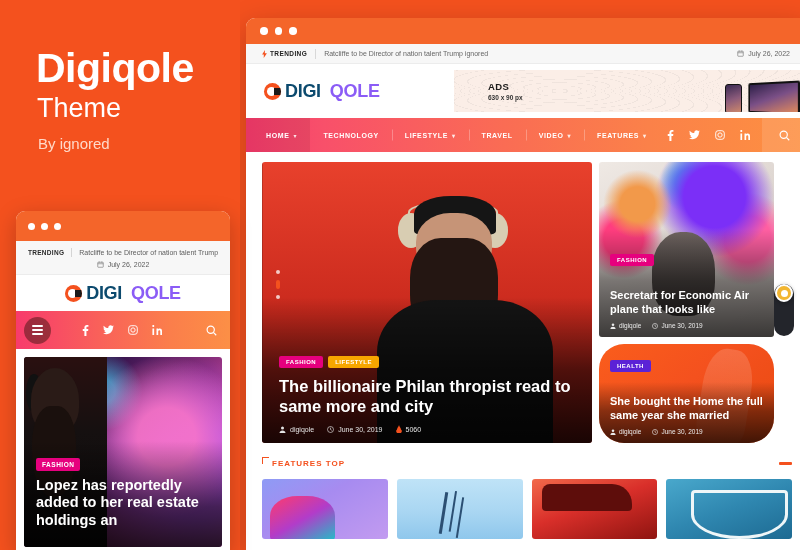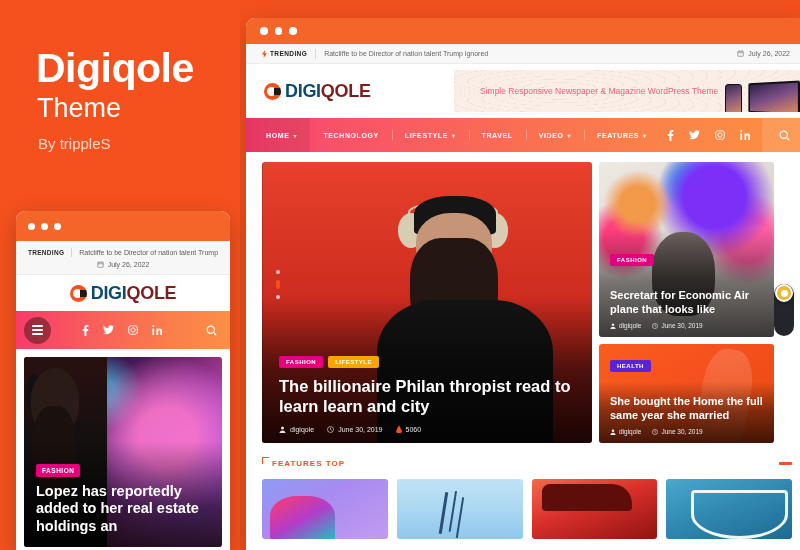--- a/index.html
+++ b/index.html
@@ -131,21 +131,21 @@
   }
   .mc-beard {
     position: absolute; left: 10%; top: 26%; width: 52%; height: 48%;
     background: #1a100d; border-radius: 45% 45% 55% 55%;
   }
   .mc-hp { position: absolute; left: 2%; top: 9%; width: 20%; height: 20%; background:#111; border-radius:50%; }
   .mc-overlay {
     position: absolute; left:0; right:0; bottom:0; height: 56%;
     background: linear-gradient(180deg, rgba(0,0,0,0) 0%, rgba(0,0,0,.62) 62%, rgba(0,0,0,.82) 100%);
   }
-  .mc-body { position: absolute; left: 12px; right: 10px; bottom: 12px; }
+  .mc-body { position: absolute; left: 12px; right: 10px; bottom: 18px; }
   .mc-badge {
     display: inline-block;
     background: #e6007e; color: #fff;
     font-size: 6.5px; font-weight: bold; letter-spacing: .5px;
     padding: 3px 6px; border-radius: 2px;
   }
   .mc-title {
     margin-top: 6px;
     color: #fff; font-size: 14.5px; font-weight: bold; line-height: 1.2;
   }
@@ -199,21 +199,21 @@
     content: ''; position: absolute; left: 3px; top: 4px;
     width: 9px; height: 9px; border-radius: 50%;
     background: #fff;
   }
   .logo-mark::after {
     content: ''; position: absolute; right: -2px; top: 5px;
     width: 9px; height: 7px; background: #1a1a1a; border-radius: 0 3px 3px 0;
   }
   .logo-txt { font-size: 18px; font-weight: 800; letter-spacing: -.3px; }
   .logo-txt .a { color: #0c4a6e; }
-  .logo-txt .b { color: #7f1d1d; }
+  .logo-txt .b { color: #8b5cf6; padding-left: 9px; }
   .d-ad {
     flex: 1; height: 42px; margin-right: 0;
     background:
       repeating-radial-gradient(ellipse at 30% 50%, rgba(120,120,120,.09) 0 1px, rgba(0,0,0,0) 1px 9px),
       #fbeee7;
     display: flex; align-items: center;
     position: relative; overflow: hidden;
   }
   .ad-txt { margin-left: 26px; font-size: 8.5px; color: #f0607e; line-height: 1.5; font-weight: 500; }
   .ad-mid { margin-left: 34px; }
@@ -330,21 +330,21 @@
   }
   .meta { display: flex; align-items: center; gap: 13px; color: #e4e4e4; font-size: 7px; }
   .meta span { display: flex; align-items: center; gap: 4px; }
 
   .hero-side { width: 175px; display: flex; flex-direction: column; gap: 7px; }
   .side-card {
     position: relative;
     border-radius: 3px; overflow: hidden;
   }
   .side-card.a { height: 175px; }
-  .side-card.b { height: 99px; }
+  .side-card.b { height: 99px; border-radius: 25px; }
   .sc-img-a {
     position: absolute; inset: 0;
     background:
       radial-gradient(circle at 22% 24%, #f2994a 0 9%, rgba(0,0,0,0) 18%),
       radial-gradient(circle at 14% 44%, #ff3d7f 0 11%, rgba(0,0,0,0) 22%),
       radial-gradient(circle at 66% 20%, #7b2ff7 0 17%, rgba(0,0,0,0) 33%),
       radial-gradient(circle at 85% 44%, #ff5fa2 0 13%, rgba(0,0,0,0) 26%),
       radial-gradient(circle at 52% 12%, #2ed0e0 0 8%, rgba(0,0,0,0) 17%),
       linear-gradient(150deg,#efe9e4 0%,#dcd4cf 50%,#cfc7c2 100%);
   }
@@ -440,21 +440,21 @@
   }
 
   svg { display: block; }
 </style>
 </head>
 <body>
 
 <div class="promo">
   <div class="promo-title">Digiqole</div>
   <div class="promo-sub">Theme</div>
-  <div class="promo-by">By trippleS</div>
+  <div class="promo-by">By ignored</div>
 </div>
 
 <div class="mobile">
 
   <div class="mobile-bar">
     <span class="mdot"></span>
     <span class="mdot"></span>
     <span class="mdot"></span>
   </div>
 
@@ -565,21 +565,20 @@
   </div>
 
   <div class="d-head">
     <div class="d-logo">
       <span class="logo-mark"></span>
       <span class="logo-txt">
         <span class="a">DIGI</span><span class="b">QOLE</span>
       </span>
     </div>
     <div class="d-ad">
-      <div class="ad-txt">Simple Responsive Newspaper &amp; Magazine WordPress Theme</div>
       <div class="ad-mid">
         <div class="a1">ADS</div>
         <div class="a2">630 x 90 px</div>
       </div>
       <div class="ad-devices">
         <div class="dev-phone"></div>
         <div class="dev-laptop"></div>
       </div>
     </div>
   </div>
@@ -657,21 +656,21 @@
       <div class="hero-dots">
         <span class="hdot"></span>
         <span class="hdot active"></span>
         <span class="hdot"></span>
       </div>
       <div class="hero-body">
         <div class="badges">
           <span class="badge fashion">FASHION</span>
           <span class="badge lifestyle">LIFESTYLE</span>
         </div>
-        <div class="hero-title">The billionaire Philan thropist read to learn learn and city</div>
+        <div class="hero-title">The billionaire Philan thropist read to same more and city</div>
         <div class="meta">
           <span>
             <svg width="7" height="7" viewBox="0 0 14 14" fill="#e4e4e4">
                 <circle cx="7" cy="4" r="3"></circle>
                 <path d="M1 14c0-3.3 2.7-5 6-5s6 1.7 6 5H1z"></path>
               </svg>
             <em style="font-style:normal">digiqole</em>
           </span>
           <span>
             <svg width="7" height="7" viewBox="0 0 14 14" fill="none" stroke="#e4e4e4" stroke-width="1.3">

